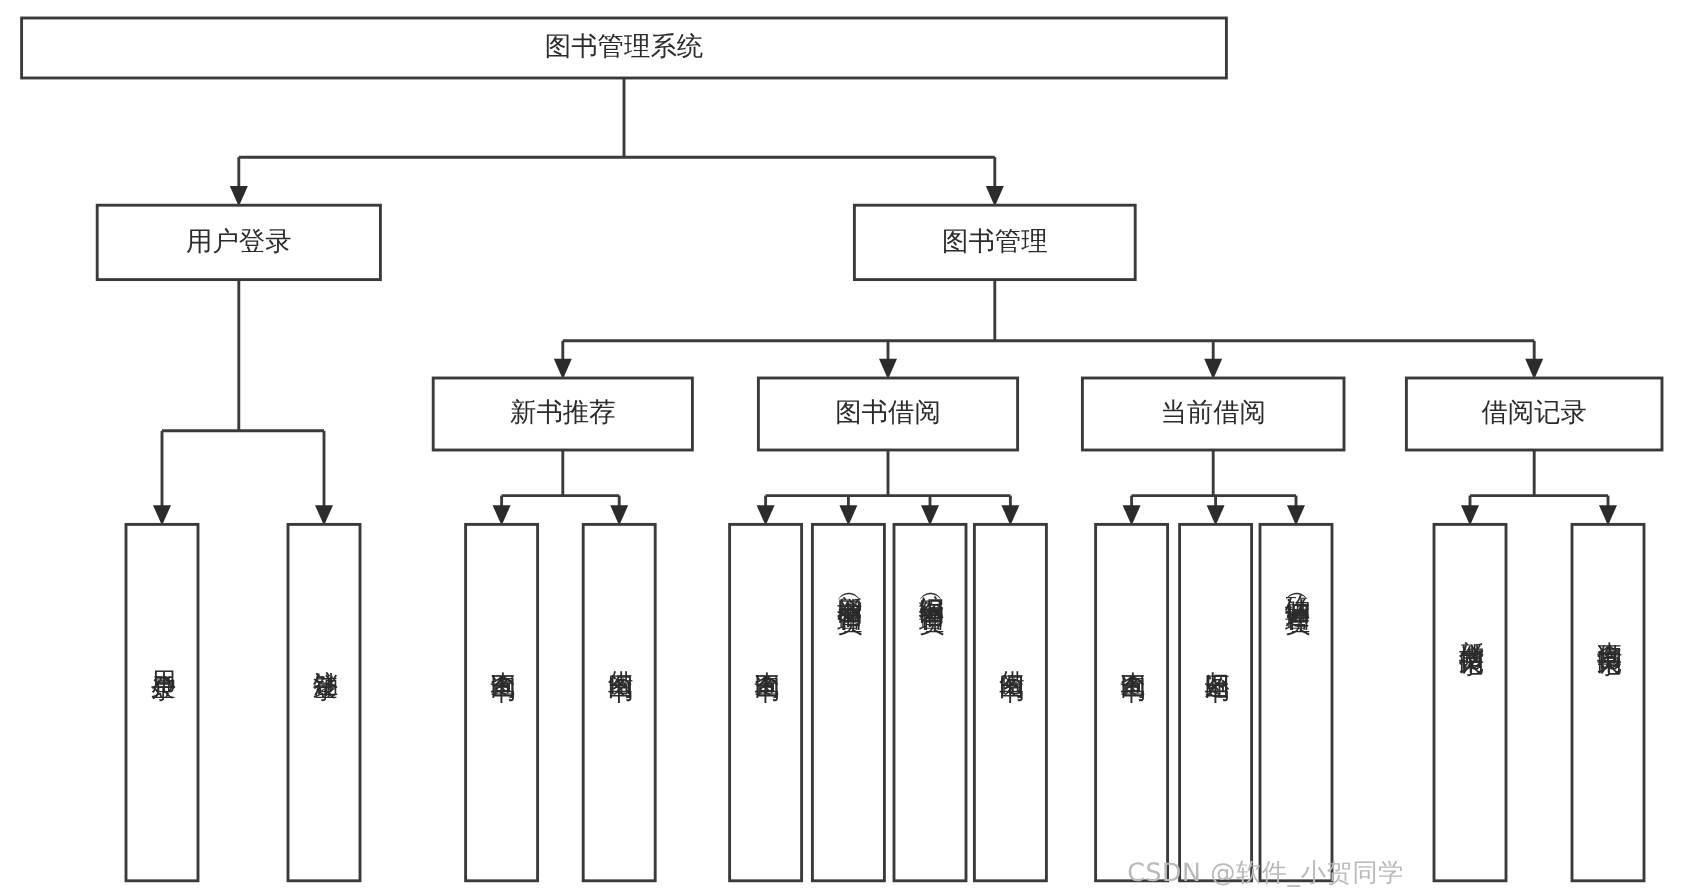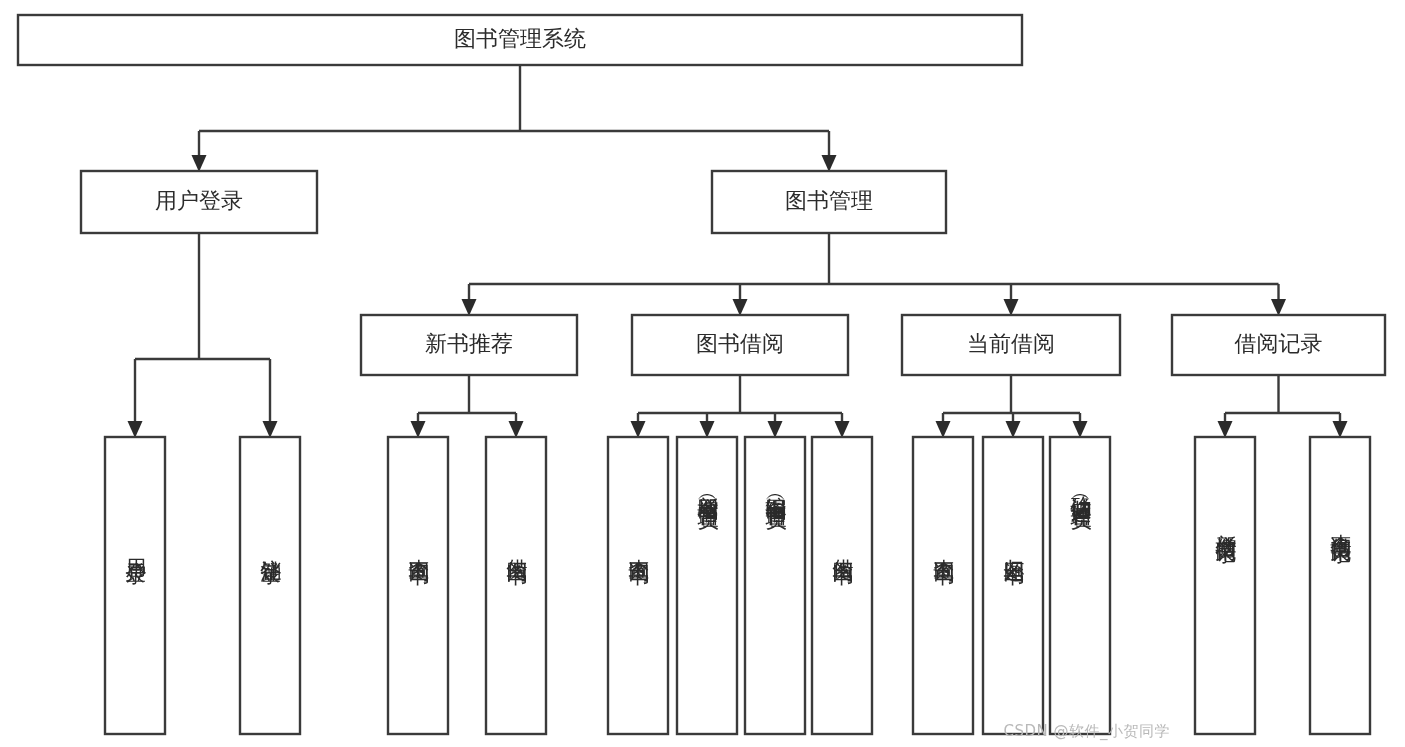--- a/index.html
+++ b/index.html
@@ -53,21 +53,21 @@
   }
   .arrow-head {
     fill: #2b2b2b;
     stroke: none;
   }
   .watermark {
     position: absolute;
     right: 8px;
     bottom: 6px;
     font-family: "DejaVu Sans", "Liberation Sans", sans-serif;
-    font-size: 15px;
+    font-size: 21px;
     color: #b9b9b9;
     white-space: nowrap;
     letter-spacing: 0.5px;
     user-select: none;
   }
 </style>
 </head>
 <body>
 
 <div id="diagram-root">

